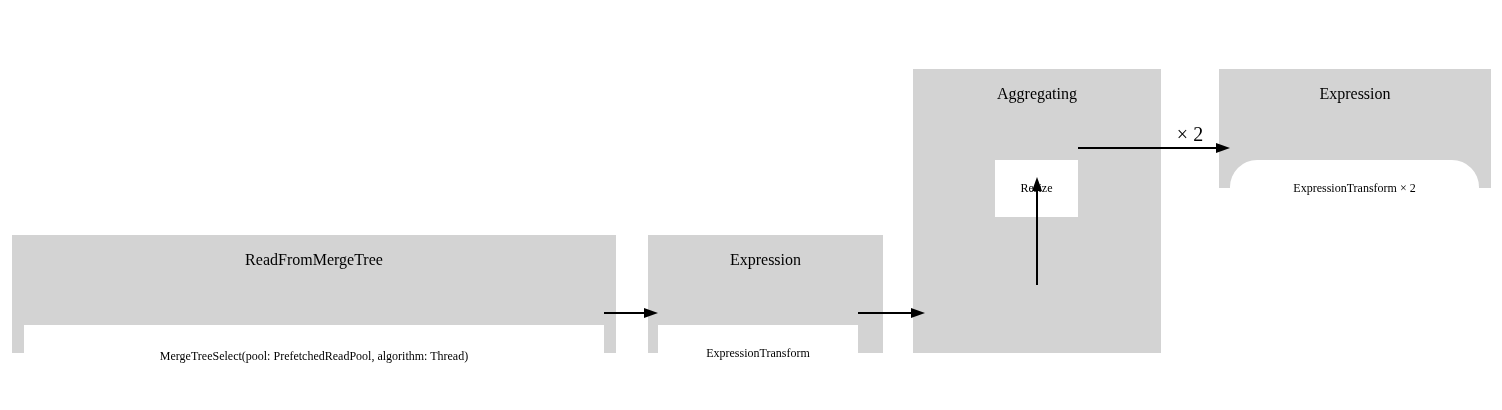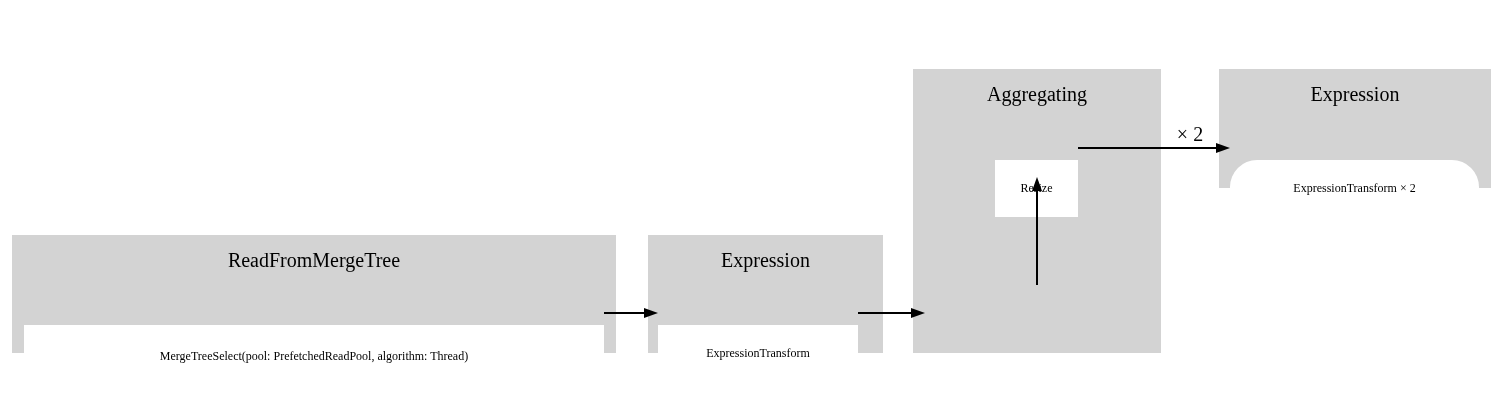--- a/index.html
+++ b/index.html
@@ -22,21 +22,21 @@
   }
   .cluster-title {
     position: absolute;
     left: 0;
     right: 0;
     top: 0;
     height: 50px;
     display: flex;
     align-items: center;
     justify-content: center;
-    font-size: 20px;
+    font-size: 16px;
     white-space: nowrap;
     font-family: Liberation Serif, serif;
   }
   .node {
     position: absolute;
     background: #ffffff;
     display: flex;
     align-items: center;
     justify-content: center;
     font-size: 12px;

